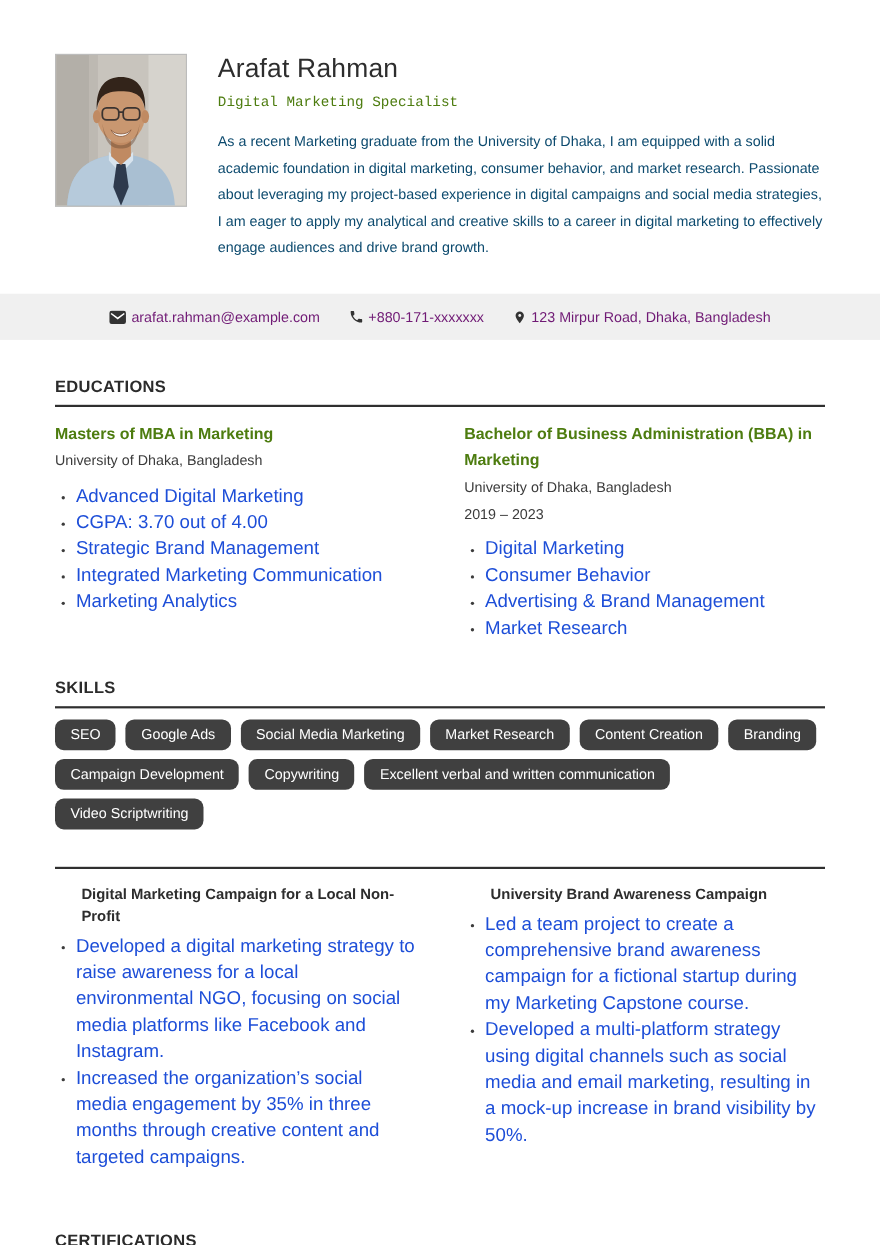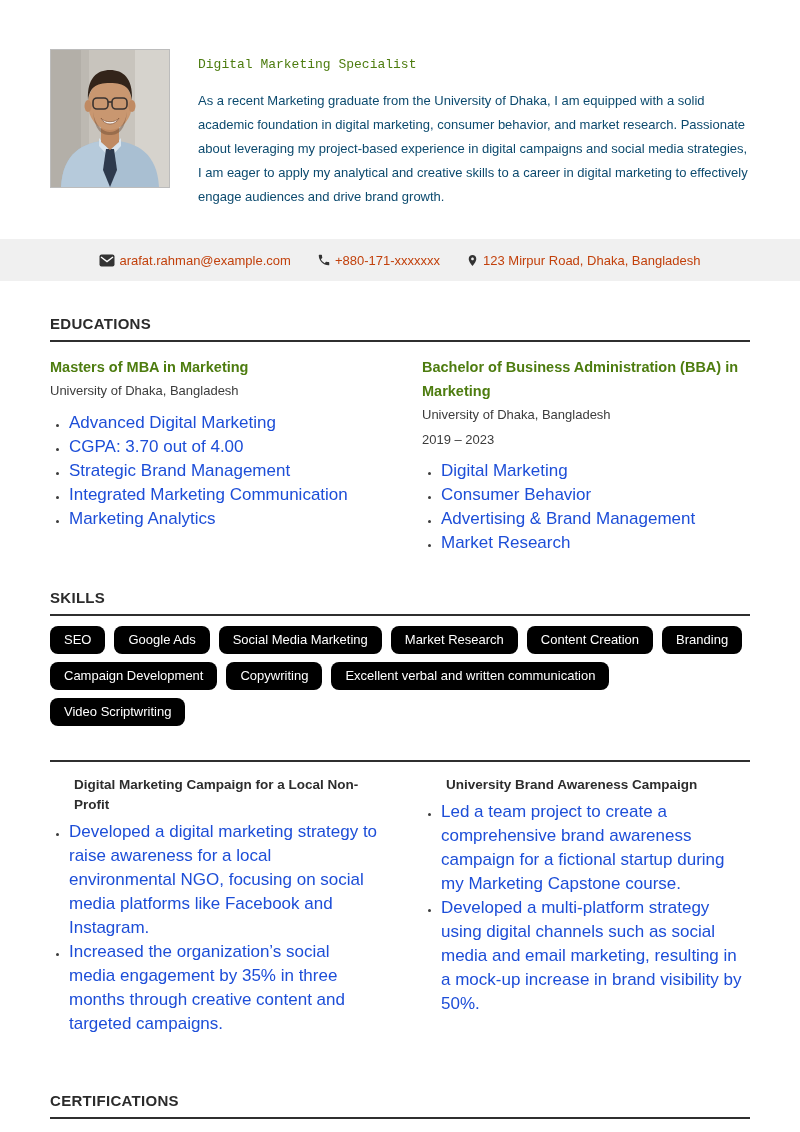--- a/index.html
+++ b/index.html
@@ -25,21 +25,21 @@
   .summary {
     margin-top: 17px; font-size: 13px; line-height: 24px;
     color: #0c4a6e; max-width: 553px;
   }
 
   
   .contact-bar {
     margin-top: 30px; width: 100%; height: 42px; background: #f0f0f0;
     display: flex; align-items: center; justify-content: center; gap: 26px;
   }
-  .contact-item { display: flex; align-items: center; gap: 4px; font-size: 13px; color: #c2410c; }
+  .contact-item { display: flex; align-items: center; gap: 4px; font-size: 13px; color: #701a75; }
   .contact-item svg { display: block; }
 
   
   .main { padding: 0 50px; }
   .section { margin-top: 34px; }
   .section.certs { margin-top: 56px; }
   .section-heading {
     font-size: 15px; font-weight: 700; color: #2b2b2b; letter-spacing: .3px;
   }
   .section-rule { border: none; border-top: 2px solid #2f2f2f; margin-top: 8px; }
@@ -50,21 +50,21 @@
   .edu-line { font-size: 13px; color: #3c3c3c; line-height: 24.5px; }
   ul.dot-list {
     margin-top: 7px; padding-left: 19px; list-style: disc outside;
     font-size: 17px; line-height: 24px; color: #1d4ed8;
   }
   ul.dot-list li::marker { color: #3c3c3c; font-size: 11px; }
 
   
   .pill-wrap { margin-top: 10px; display: flex; flex-wrap: wrap; gap: 8px 9px; }
   .pill {
-    background: #000000; color: #ffffff; font-size: 13px;
+    background: #404040; color: #ffffff; font-size: 13px;
     line-height: 28px; padding: 0 14px; border-radius: 8px; white-space: nowrap;
   }
 
   
   .project-title { font-size: 13.5px; font-weight: 700; color: #2d2d2d; line-height: 20px; padding-left: 24px; }
   .project-col ul.dot-list { margin-top: 5px; }
 
   
   .cert-list { margin-top: 16px; }
   .cert-item { font-size: 13px; line-height: 24px; color: #3c3c3c; }
@@ -101,20 +101,21 @@
       <rect x="42" y="48" width="15" height="11" rx="4" fill="none" stroke="#3a3330" stroke-width="1.6"></rect>
       <rect x="61" y="48" width="15" height="11" rx="4" fill="none" stroke="#3a3330" stroke-width="1.6"></rect>
       <line x1="57" y1="52" x2="61" y2="52" stroke="#3a3330" stroke-width="1.6"></line>
 
       <path d="M50 68 C53 73 65 73 68 68 C65 76 53 76 50 68 Z" fill="#ffffff" stroke="#8a5a3c" stroke-width="0.8"></path>
 
       <path d="M42 62 C44 76 52 82 59 82 C66 82 74 76 76 62 C74 80 68 85 59 85 C50 85 44 80 42 62 Z" fill="#6b4a33" opacity="0.45"></path>
     </svg>
   </div>
   <div class="header-text">
+    <div class="name">Arafat Rahman</div>
     <div class="job-title">Digital Marketing Specialist</div>
     <div class="summary">As a recent Marketing graduate from the University of Dhaka, I am equipped with a solid academic foundation in digital marketing, consumer behavior, and market research. Passionate about leveraging my project-based experience in digital campaigns and social media strategies, I am eager to apply my analytical and creative skills to a career in digital marketing to effectively engage audiences and drive brand growth.</div>
   </div>
 </div>
 
 <div class="contact-bar">
   <div class="contact-item">
     <span>
       <svg width="16" height="13" viewBox="0 0 16 13">
           <rect x="0.5" y="0.5" width="15" height="12" rx="2" fill="#333333"></rect>

